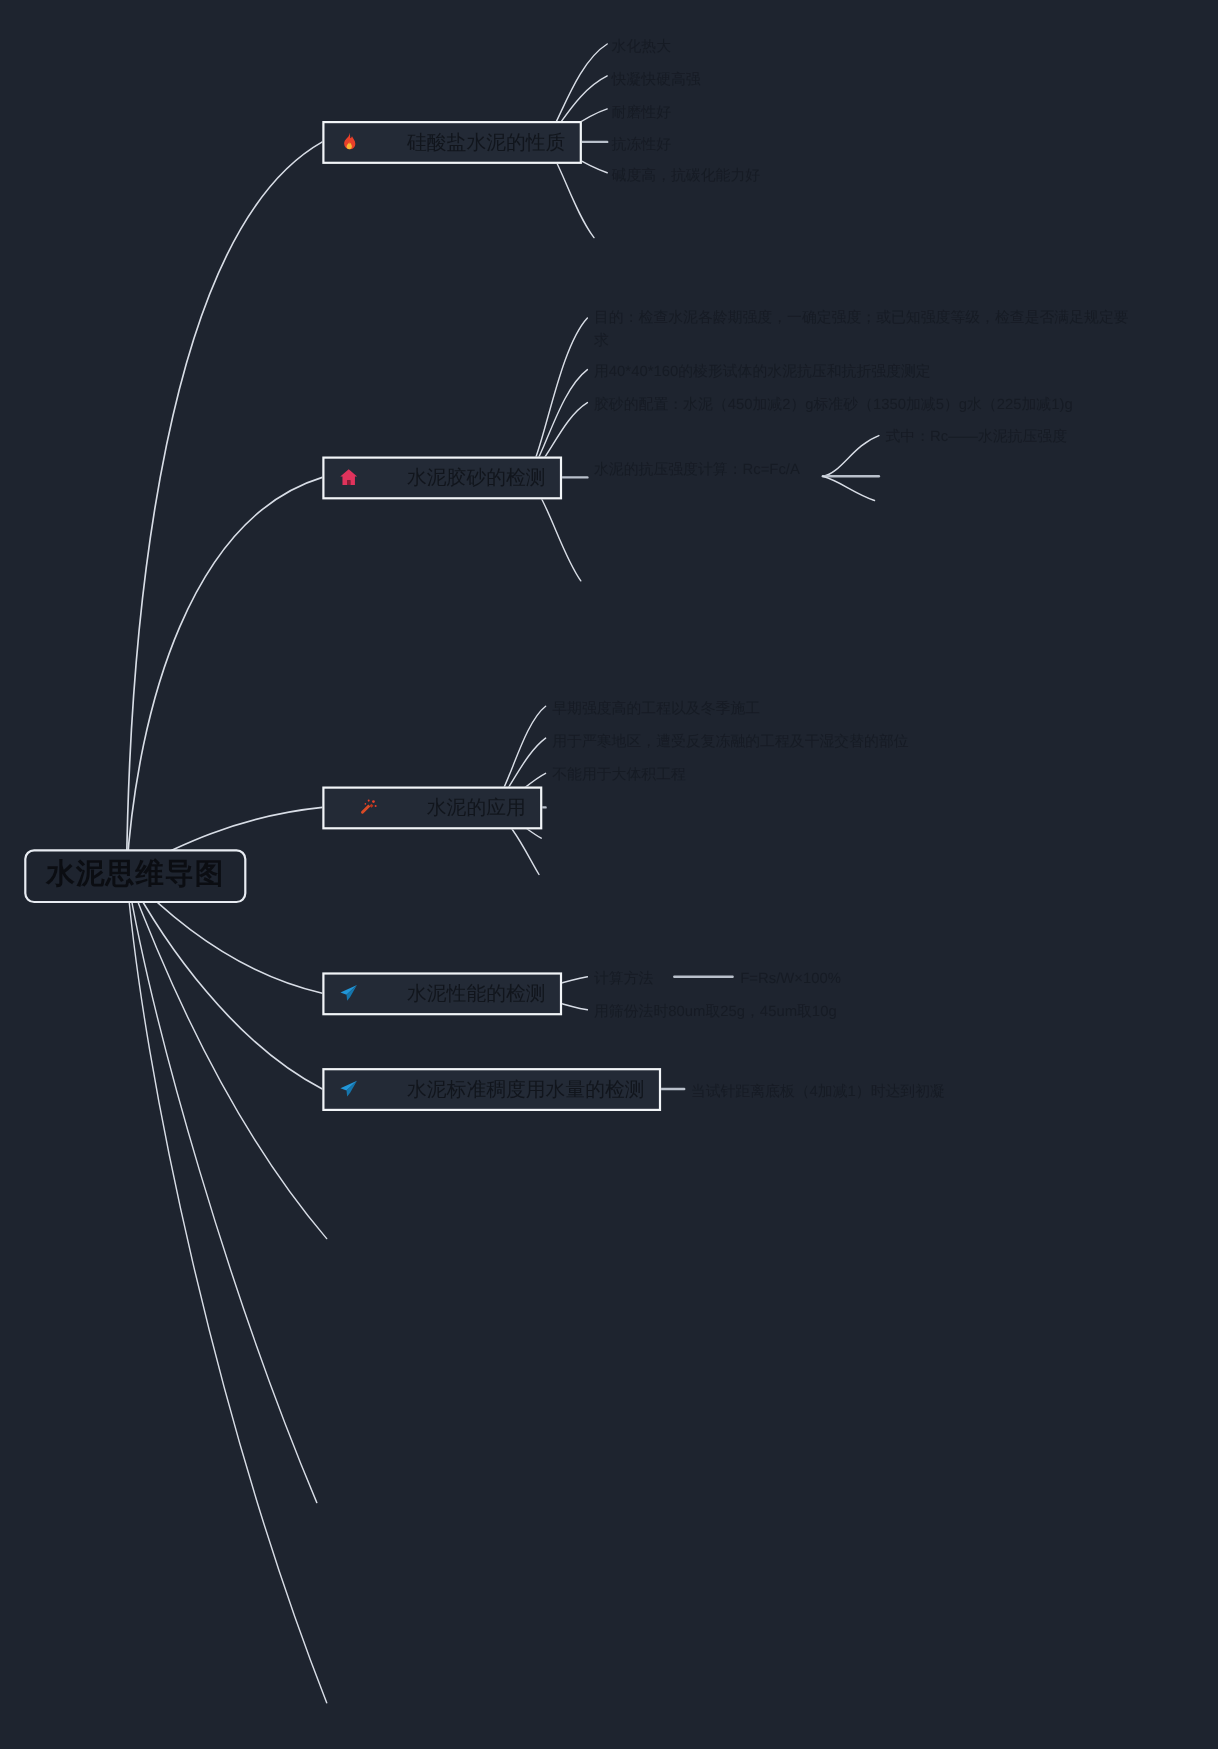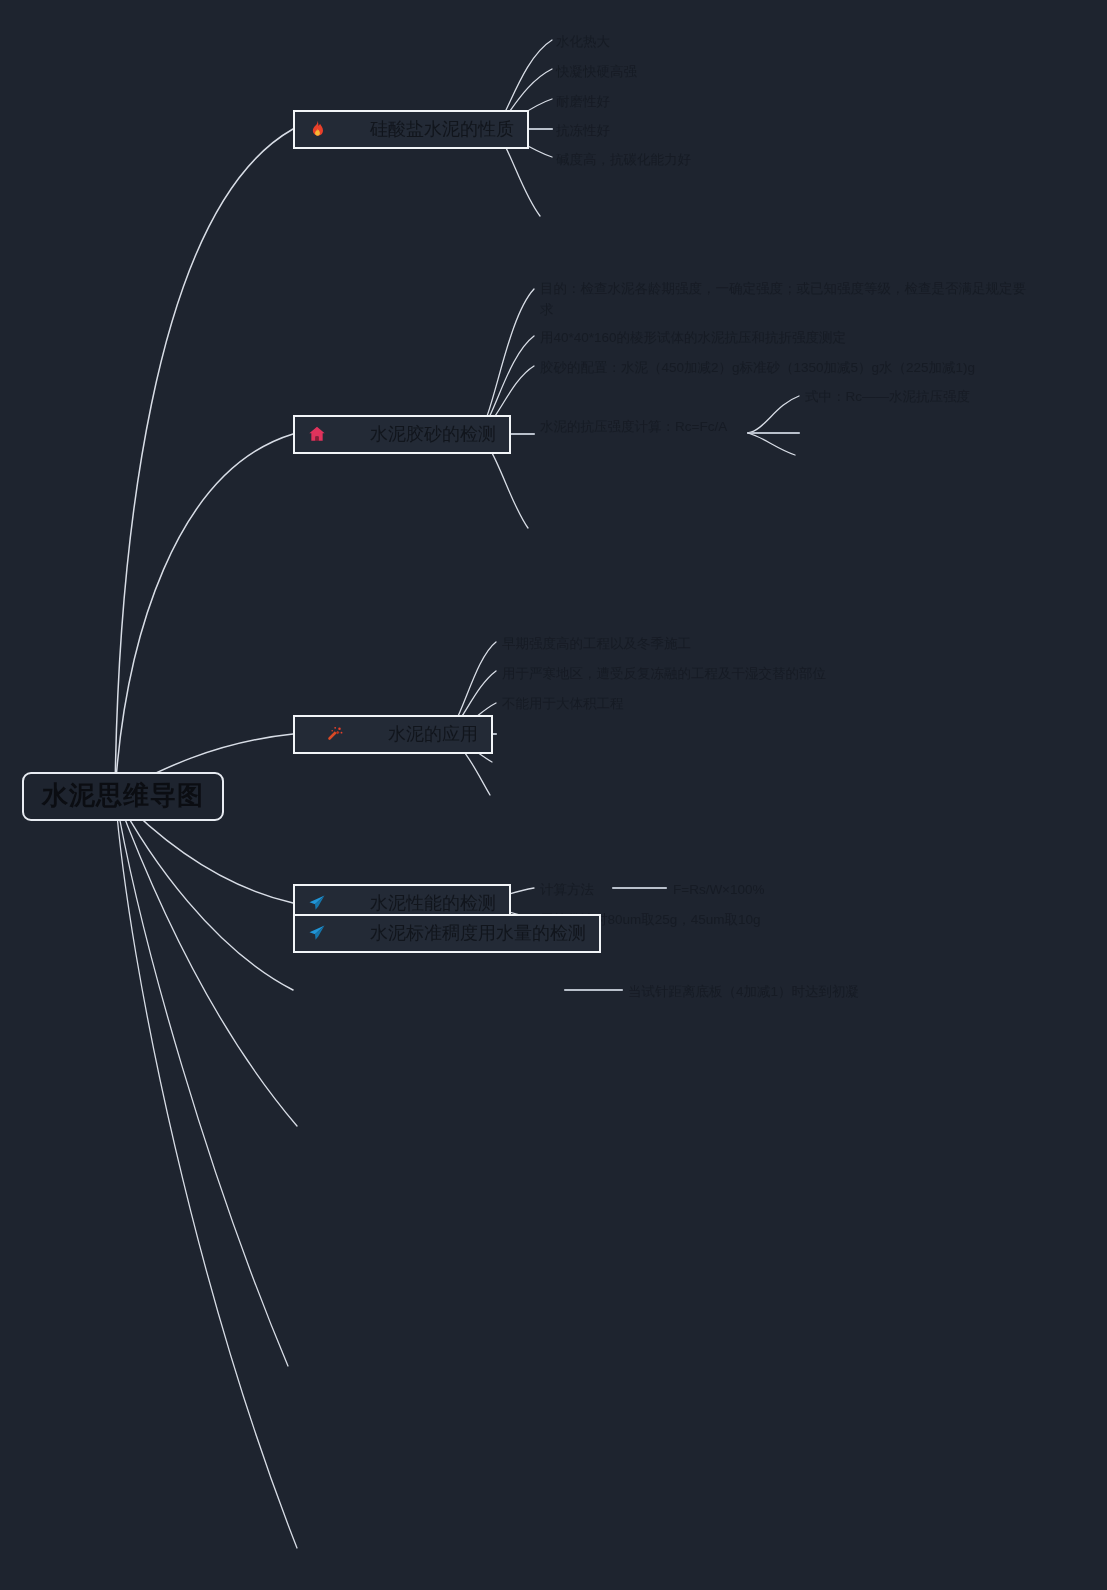--- a/index.html
+++ b/index.html
@@ -32,20 +32,21 @@
     gap: 36px;
   }
 
   
   .root-node {
     border: 2px solid #e8ecf2;
     border-radius: 9px;
     background: #1e242f;
     padding: 7px 18px 9px 18px;
     z-index: 5;
+    font-family: Liberation Serif, serif;
   }
   .root-label {
     font-size: 26px;
     font-weight: bold;
     color: #0b0d12;
     letter-spacing: 1px;
     line-height: 1.1;
   }
 
   
@@ -215,21 +216,21 @@
         <path d="M21 3 9.6 13.5l.7 6.6L13.6 16 21 3z" fill="#1576ad"></path>
       </svg>
     </span>
     <span class="branch-label">水泥性能的检测</span>
   </div>
 
   <div class="leaf" style="left:540px; top:880px;">计算方法</div>
   <div class="leaf sub" style="left:673px; top:880px;">F=Rs/W×100%</div>
   <div class="leaf" style="left:540px; top:910px;">用筛份法时80um取25g，45um取10g</div>
 
-  <div class="node branch-node" style="left:293px; top:914px;">
+  <div class="node branch-node" style="left:293px; top:971px;">
     <span class="branch-icon">
       <svg width="20" height="20" viewBox="0 0 24 24">
         <path d="M21 3 3 11.2l6.6 2.3L21 3z" fill="#2196d8"></path>
         <path d="M21 3 9.6 13.5l.7 6.6L13.6 16 21 3z" fill="#1576ad"></path>
       </svg>
     </span>
     <span class="branch-label">水泥标准稠度用水量的检测</span>
   </div>
 
   <div class="leaf" style="left:628px; top:982px;">当试针距离底板（4加减1）时达到初凝</div>

